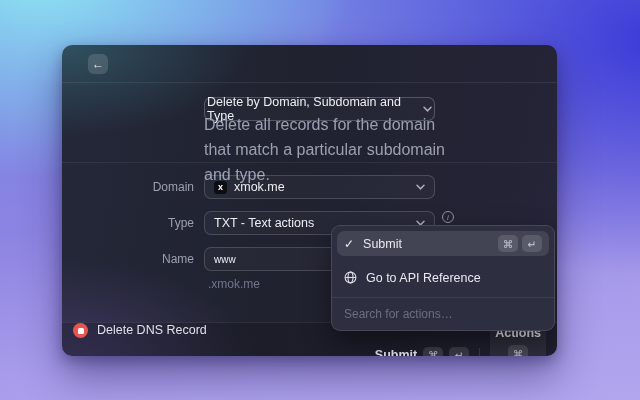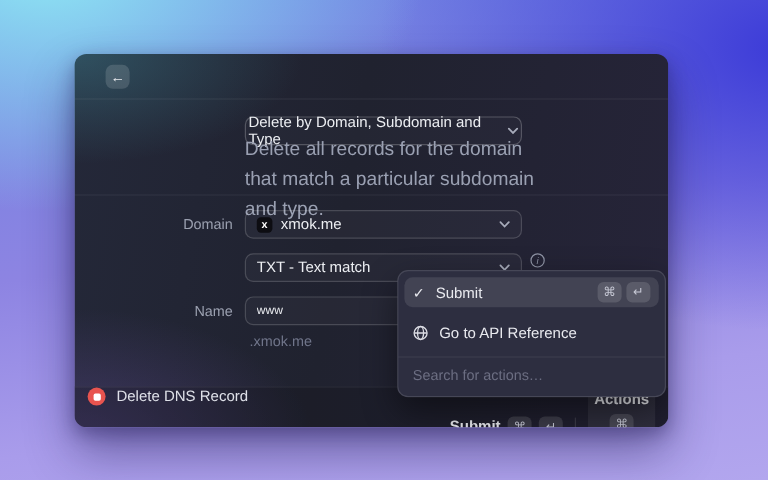--- a/index.html
+++ b/index.html
@@ -168,22 +168,23 @@
       <span class="grow">xmok.me</span>
       <span class="chevron">
         <svg width="9" height="6" viewBox="0 0 9 6">
             <path d="M1 1.2 L4.5 4.8 L8 1.2" stroke="#a7abba" stroke-width="1.5" fill="none" stroke-linecap="round"></path>
           </svg>
       </span>
     </div>
   </div>
 
   <div class="form-row row-type">
+    <div class="field-label">Type</div>
     <div class="field">
-      <span class="grow">TXT - Text match</span>
+      <span class="grow">TXT - Text actions</span>
       <span class="chevron">
         <svg width="9" height="6" viewBox="0 0 9 6">
             <path d="M1 1.2 L4.5 4.8 L8 1.2" stroke="#a7abba" stroke-width="1.5" fill="none" stroke-linecap="round"></path>
           </svg>
       </span>
     </div>
   </div>
   <div class="info-icon">i</div>
 
   <div class="form-row row-name">

